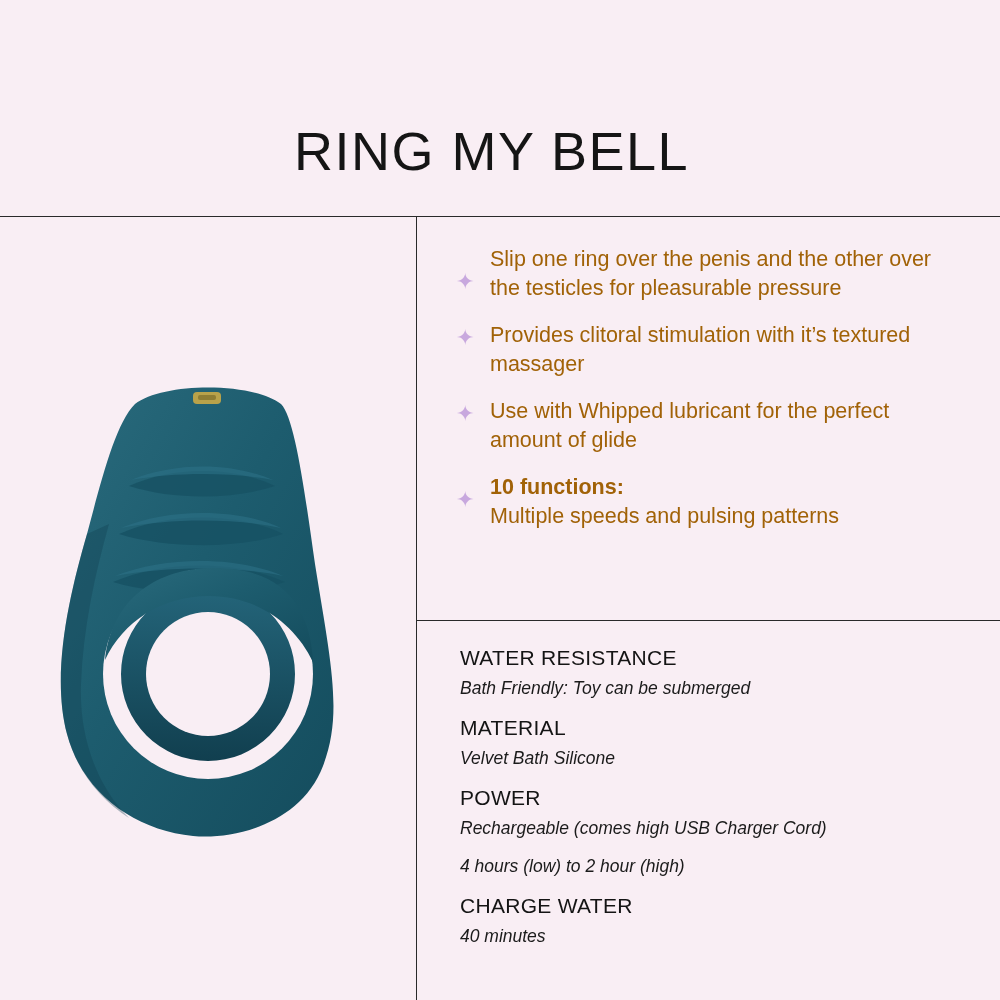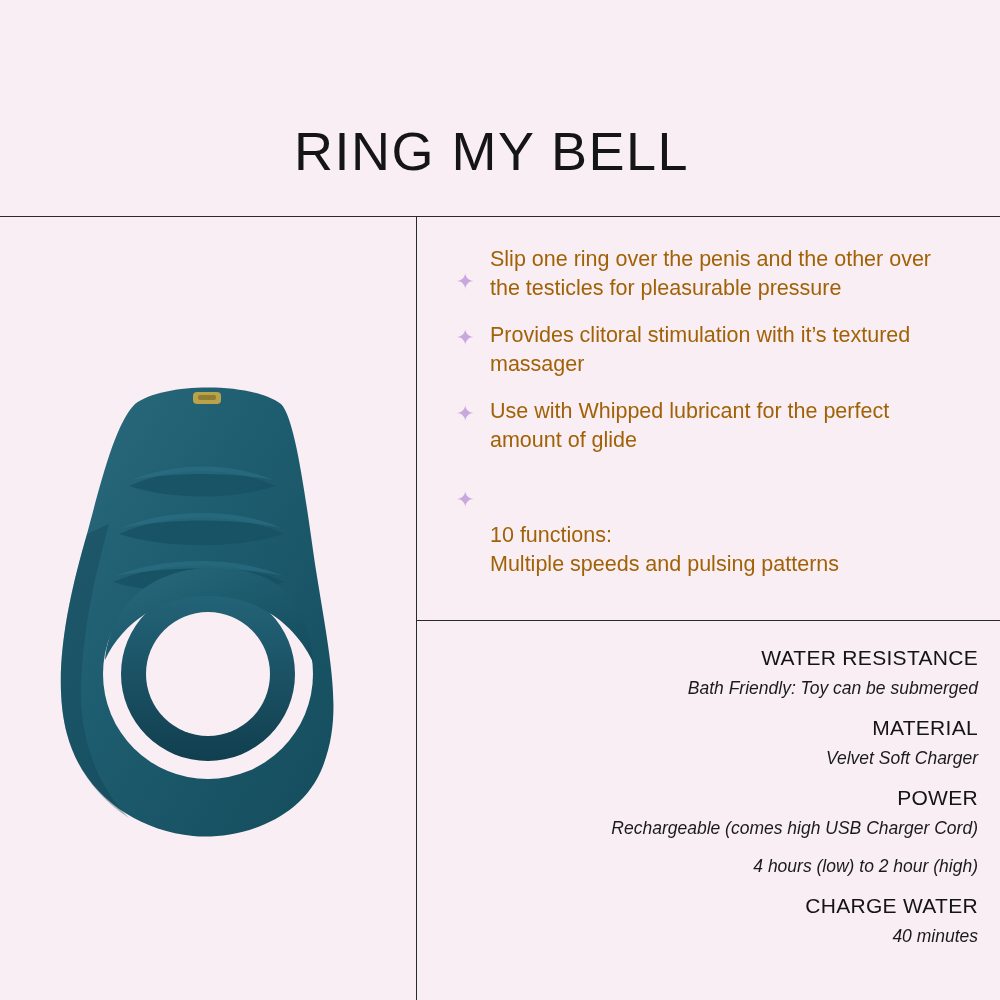--- a/index.html
+++ b/index.html
@@ -107,32 +107,31 @@
     font-size: 22px;
     line-height: 1;
   }
   .bullet-text {
     font-size: 21.5px;
     line-height: 1.35;
     color: #a16207;
     max-width: 470px;
   }
   .bullet-text .lead {
-    font-weight: normal;
+    font-weight: bold;
     display: block;
-    margin-top: 48px;
   }
   .bullet-row.b1 .bullet-icon { margin-top: 26px; }
   .bullet-row.b4 .bullet-icon { margin-top: 16px; }
 
   
   .specs {
     padding: 26px 22px 0 44px;
   }
-  .spec-block { margin-bottom: 17px; text-align: right; }
+  .spec-block { margin-bottom: 17px; }
   .spec-label {
     font-size: 21px;
     letter-spacing: 0.3px;
     color: #141414;
     font-family: "Liberation Sans", sans-serif;
     font-stretch: condensed;
   }
   .spec-value {
     font-size: 17.5px;
     font-style: italic;
@@ -242,21 +241,21 @@
 
     <div class="specs">
 
       <div class="spec-block">
         <div class="spec-label">WATER RESISTANCE</div>
         <div class="spec-value">Bath Friendly: Toy can be submerged</div>
       </div>
 
       <div class="spec-block">
         <div class="spec-label">MATERIAL</div>
-        <div class="spec-value">Velvet Soft Charger</div>
+        <div class="spec-value">Velvet Bath Silicone</div>
       </div>
 
       <div class="spec-block">
         <div class="spec-label">POWER</div>
         <div class="spec-value">Rechargeable (comes high USB Charger Cord)</div>
       </div>
 
       <div class="spec-block">
         <div class="spec-value">4 hours (low) to 2 hour (high)</div>
       </div>

